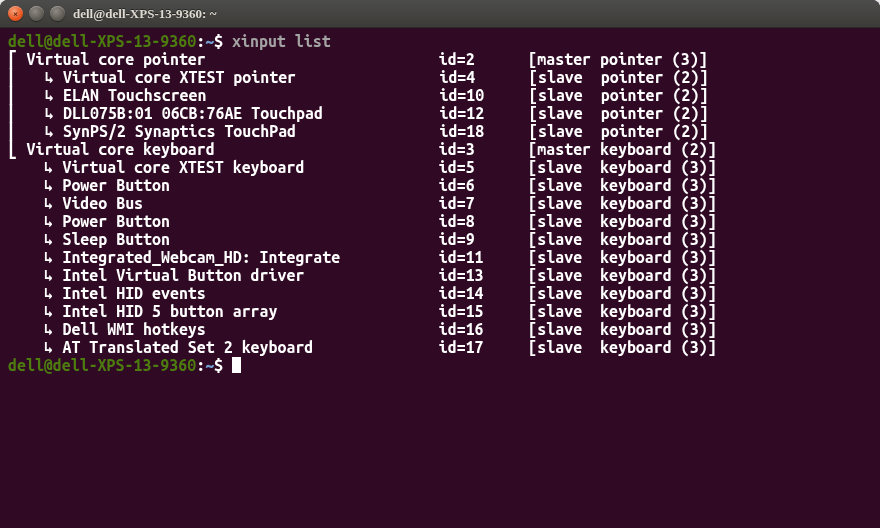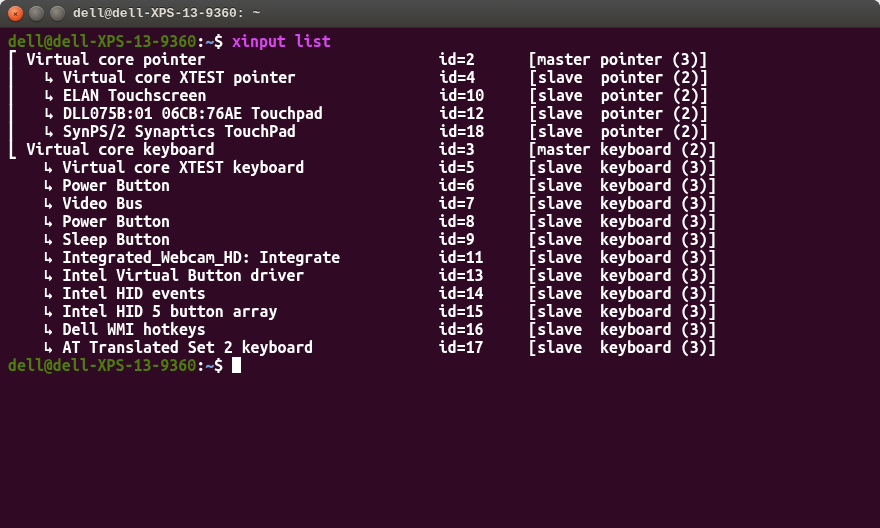--- a/index.html
+++ b/index.html
@@ -43,39 +43,39 @@
     justify-content: center;
     font-size: 10px;
     color: #3a1600;
     box-shadow: inset 0 1px 0 rgba(255,255,255,0.3), 0 1px 1px rgba(0,0,0,0.4);
   }
   .wbtn.close { background: radial-gradient(circle at 40% 35%, #f4a27a, #e95420 60%, #c33d0d); }
   .wbtn.min   { background: radial-gradient(circle at 40% 35%, #8f8b84, #5f5b55 60%, #474540); }
   .wbtn.max   { background: radial-gradient(circle at 40% 35%, #8f8b84, #5f5b55 60%, #474540); }
   .title {
     color: #dfdbd2;
-    font-family: Liberation Mono, monospace;
+    font-family: Liberation Serif, serif;
     font-size: 13px;
     font-weight: bold;
     text-shadow: 0 -1px 0 rgba(0,0,0,0.5);
   }
   .term {
     flex: 1;
     padding: 4px 8px 8px 8px;
     font-size: 16px;
     line-height: 18px;
     color: #ffffff;
     white-space: pre;
     overflow: hidden;
     font-weight: bold;
   }
   .prompt-user { color: #4d7c0f; }
   .prompt-path { color: #729fcf; }
   .prompt-sym  { color: #ffffff; }
-  .cmd { color: #d946ef; }
+  .cmd { color: #a3a3a3; }
   .cursor {
     display: inline-block;
     width: 9px;
     height: 16px;
     background: #ffffff;
     vertical-align: text-bottom;
     margin-bottom: 1px;
   }
   .row { display: block; }
 </style>

